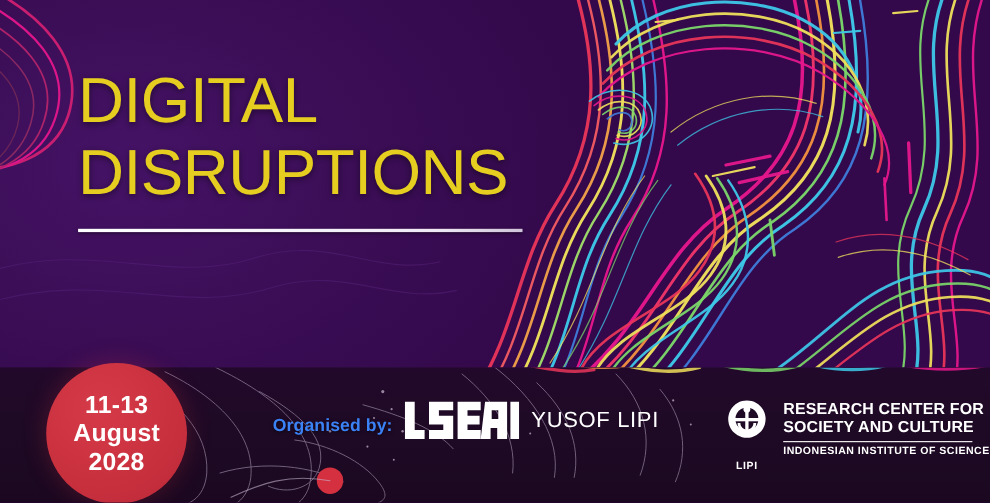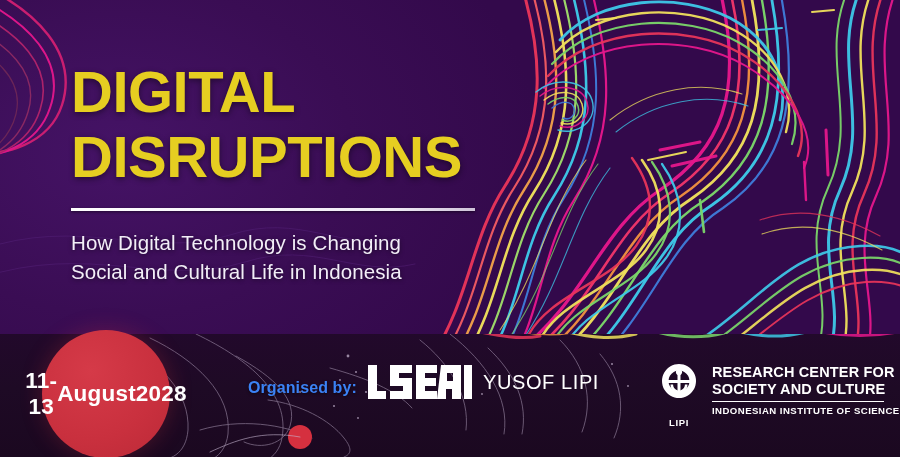--- a/index.html
+++ b/index.html
@@ -21,21 +21,21 @@
       linear-gradient(90deg,#2f0a47 0%, #3c0f58 40%, #3a0d54 100%);
     overflow:hidden;
   }
   .stage-art { position:absolute; left:0; top:0; width:900px; height:334px; }
 
   
   .textblock { position:absolute; left:71px; top:62px; width:420px; z-index:6; }
 
   .title-line {
     font-size:58px;
-    font-weight:bold;
+    font-weight:normal;
     letter-spacing:-0.5px;
     line-height:1.02;
     color:#e6ce21;
     white-space:nowrap;
     text-shadow:0 2px 6px rgba(0,0,0,.45);
   }
   .title-line.second { margin-top:6px; }
 
   .rule {
     margin-top:22px;
@@ -62,21 +62,21 @@
   }
   .footer-art { position:absolute; left:0; top:0; width:900px; height:123px; }
 
   
   .date-circle {
     position:absolute; left:42px; top:330px;
     width:128px; height:128px;
     border-radius:50%;
     background:radial-gradient(circle at 38% 32%, #d53a48 0%, #c9303e 58%, #bb2937 100%);
     z-index:9;
-    display:flex; flex-direction:row;
+    display:flex; flex-direction:column;
     align-items:center; justify-content:center;
     box-shadow:0 0 22px rgba(201,48,62,.28);
   }
   .date-circle span {
     display:block;
     color:#ffffff;
     font-size:22.5px;
     font-weight:bold;
     line-height:1.17;
     text-align:center;
@@ -229,24 +229,20 @@
 
       </g>
     </svg>
 
     <div class="textblock">
       <div class="title-line">DIGITAL</div>
       <div class="title-line second">DISRUPTIONS</div>
 
       <div class="rule"></div>
 
-      <div class="subtitle">
-        <div>How Digital Technology is Changing</div>
-        <div>Social and Cultural Life in Indonesia</div>
-      </div>
     </div>
   </div>
 
   <div class="footer">
     <svg class="footer-art" viewBox="0 0 900 123" preserveAspectRatio="none">
       <g fill="none" stroke-linecap="round">
 
         <g stroke-width="3" opacity=".85">
           <path d="M470 -4 C 500 2, 520 6, 540 2" stroke="#e8355a"></path>
           <path d="M560 -4 C 590 4, 612 6, 636 0" stroke="#f0e05c"></path>

